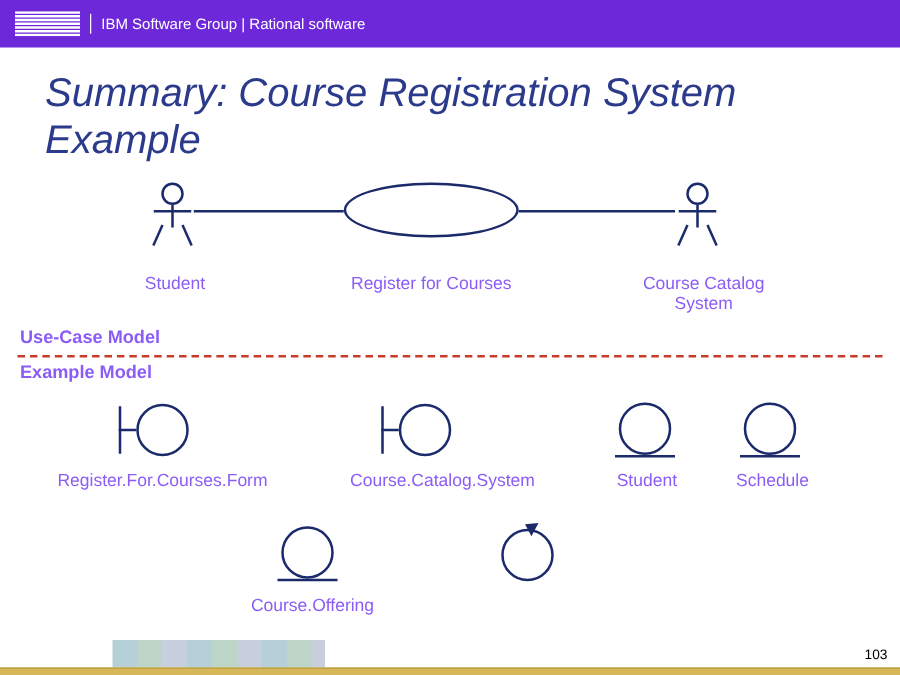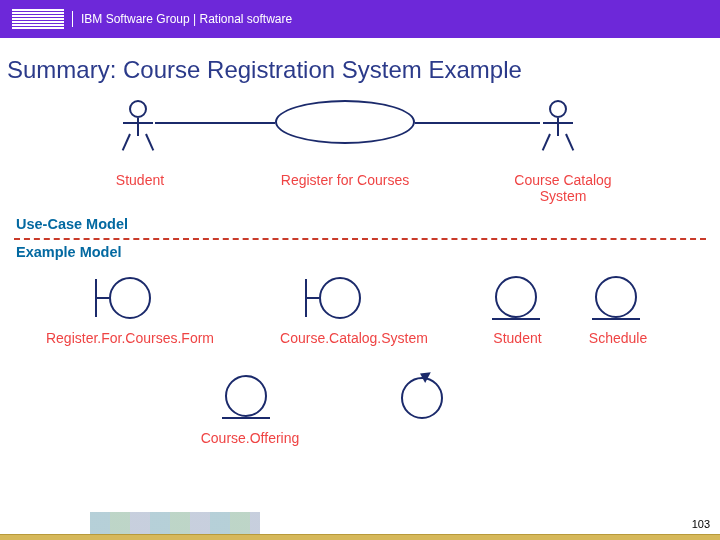--- a/index.html
+++ b/index.html
@@ -16,42 +16,43 @@
     height: 38px;
     background: #6d28d9;
     display: flex;
     align-items: center;
     padding-left: 12px;
     color: #ffffff;
   }
   .header .divider { width: 1px; height: 16px; background: #fff; margin: 0 8px; }
   .header-text { font-size: 12px; white-space: nowrap; }
   .title {
-    font-size: 24px;
+    font-size: 32px;
     font-weight: normal;
     color: #2b3a8a;
-    padding: 18px 20px 6px 7px;
+    padding: 18px 20px 6px 36px;
+    font-style: italic;
   }
   .canvas {
     position: relative;
     width: 100%;
     height: 420px;
   }
   .uml-label {
     position: absolute;
     font-size: 14px;
-    color: #ef4444;
+    color: #8b5cf6;
     text-align: center;
     white-space: nowrap;
   }
   .section-label {
     position: absolute;
     font-size: 14.5px;
     font-weight: bold;
-    color: #0369a1;
+    color: #8b5cf6;
     left: 16px;
   }
   .divider-line {
     position: absolute;
     left: 14px;
     right: 14px;
     border-top: 2px dashed #c93b2a;
     height: 0;
   }
   

